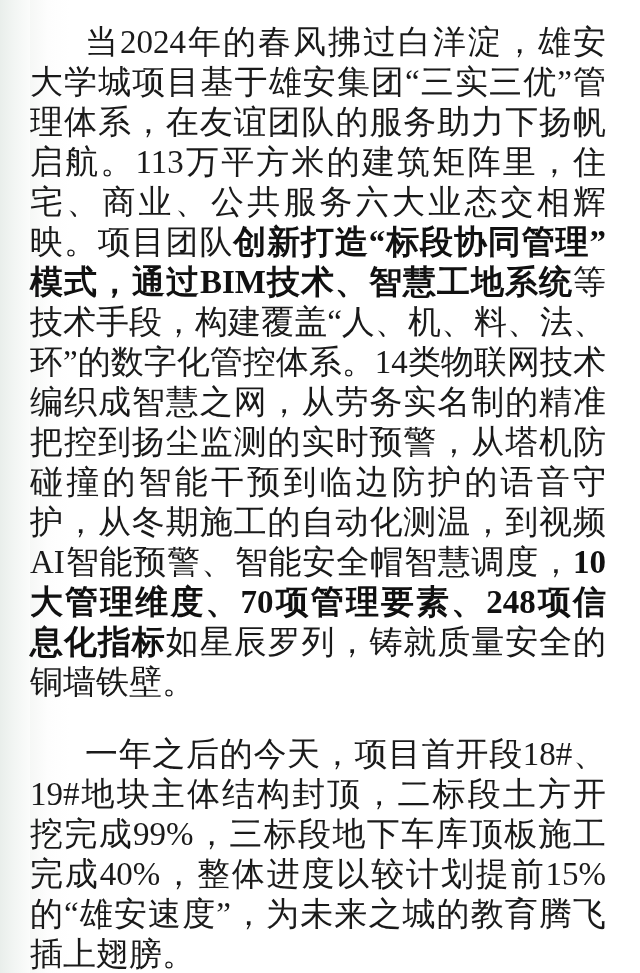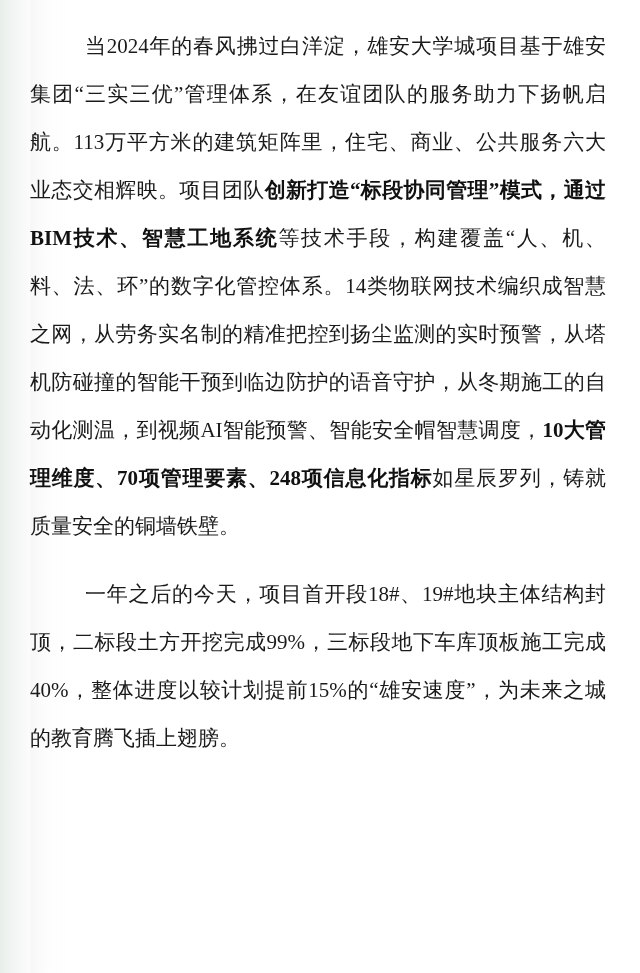--- a/index.html
+++ b/index.html
@@ -29,30 +29,30 @@
     height: 973px;
     background: linear-gradient(to right, #e9eeeb 0%, #f2f5f3 45%, #fbfcfb 100%);
     pointer-events: none;
   }
   .content {
     position: relative;
     z-index: 2;
   }
   p.para {
     margin: 0 0 0 0;
-    font-size: 21px;
-    line-height: 48px;
+    font-size: 33px;
+    line-height: 40px;
     color: #1a1a1a;
     text-align: justify;
     text-justify: inter-ideograph;
     letter-spacing: 0px;
     text-indent: 55px;
   }
   p.para + p.para {
-    margin-top: 20px;
+    margin-top: 32px;
   }
   b.bold {
     font-weight: bold;
     color: #111111;
   }
 </style>
 </head>
 <body>
 
 <div class="page">

